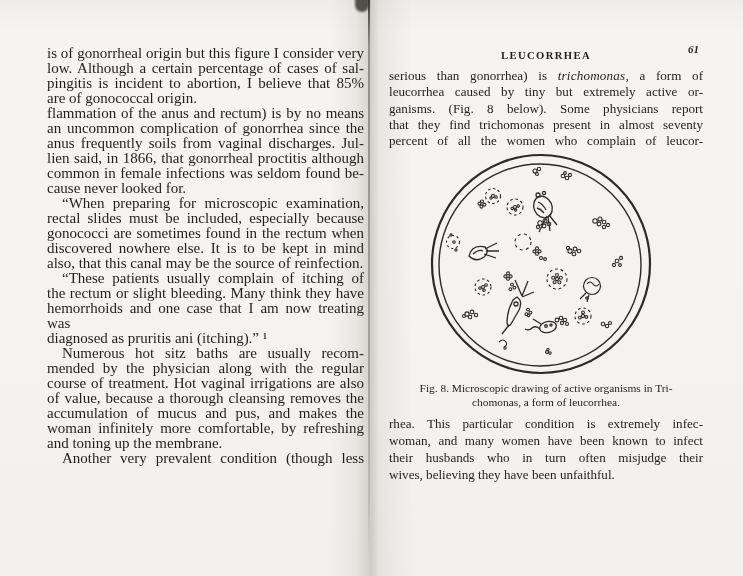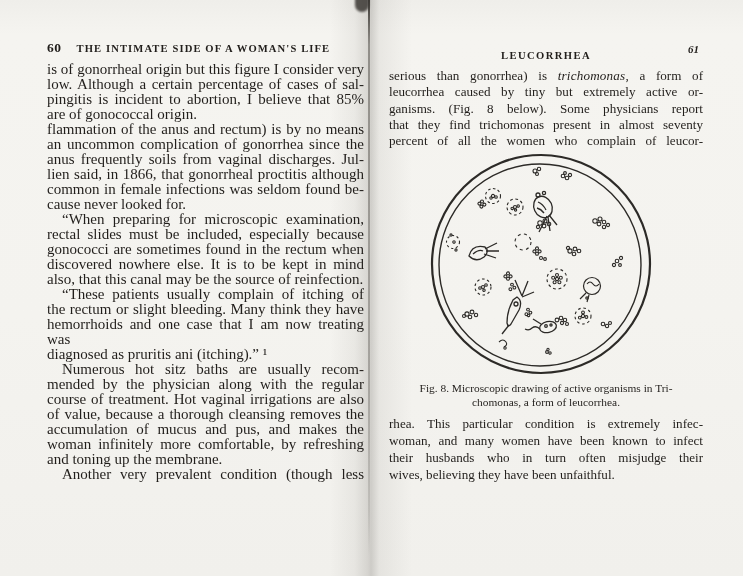--- a/index.html
+++ b/index.html
@@ -58,24 +58,20 @@
 </style>
 </head>
 <body>
 
 <div class="scan">
   <div class="gutter-shadow"></div>
   <div class="gutter-line"></div>
   <div class="binding-mark"></div>
 
   <div class="page page-left">
-    <div class="running-head">
-      <span class="pageno">60</span>
-      <span class="head-title">THE INTIMATE SIDE OF A WOMAN'S LIFE</span>
-    </div>
     <div class="body-text">
         <div class="line">is of gonorrheal origin but this figure I consider very</div>
         <div class="line">low. Although a certain percentage of cases of sal-</div>
         <div class="line">pingitis is incident to abortion, I believe that 85%</div>
         <div class="line end">are of gonococcal origin.</div>
         <div class="line">flammation of the anus and rectum) is by no means</div>
         <div class="line">an uncommon complication of gonorrhea since the</div>
         <div class="line">anus frequently soils from vaginal discharges. Jul-</div>
         <div class="line">lien said, in 1866, that gonorrheal proctitis although</div>
         <div class="line">common in female infections was seldom found be-</div>

